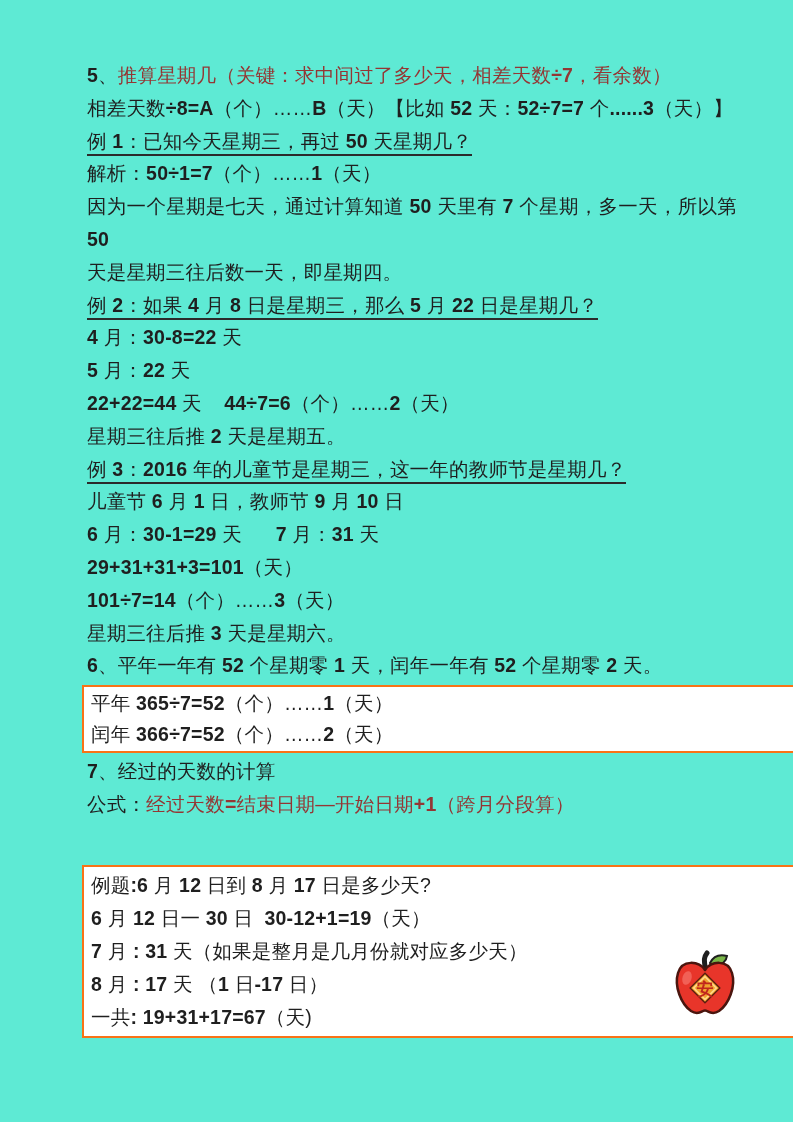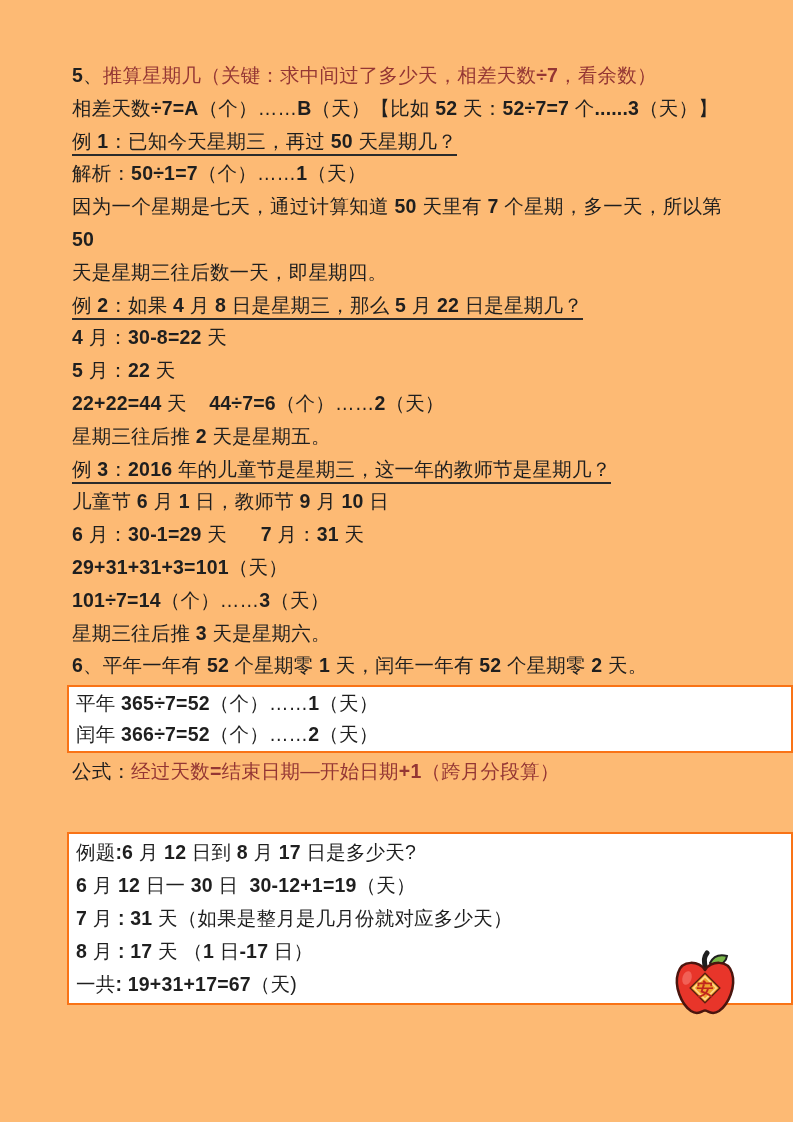--- a/index.html
+++ b/index.html
@@ -1,24 +1,25 @@
 <!DOCTYPE html>
 <html><head>
 <meta charset="utf-8">
 <style>
   * { margin: 0; padding: 0; box-sizing: border-box; }
   html, body { background: #ffffff; }
   .page {
     position: relative;
     width: 793px;
     height: 1122px;
-    background: #fdba74;
+    background: #5eead4;
     font-family: "Liberation Sans", sans-serif;
     color: #1f1f1f;
     overflow: hidden;
+    padding-left: 15px;
   }
   .doc {
     position: relative;
     width: 793px;
     height: 1122px;
     padding: 59px 71px 0 72px;
   }
   .ln {
     line-height: 32.8px;
     font-size: 19.5px;
@@ -53,21 +54,21 @@
   }
 </style>
 </head>
 <body>
 
 <div class="page">
   <div class="doc">
 
     <div class="ln"><span class="ab"><b>5</b>、</span><span class="ab red">推算星期几（关键：求中间过了多少天，相差天数<b>÷7</b>，看余数）</span></div>
 
-    <div class="ln ab">相差天数<b>÷7=A</b>（个）……<b>B</b>（天）【比如 <b>52</b> 天：<b>52÷7=7</b> 个<b>......3</b>（天）】</div>
+    <div class="ln ab">相差天数<b>÷8=A</b>（个）……<b>B</b>（天）【比如 <b>52</b> 天：<b>52÷7=7</b> 个<b>......3</b>（天）】</div>
 
     <div class="ln"><span class="ul ab">例 <b>1</b>：已知今天星期三，再过 <b>50</b> 天星期几？</span></div>
 
     <div class="ln ab">解析：<b>50÷1=7</b>（个）……<b>1</b>（天）</div>
 
     <div class="ln just ab">因为一个星期是七天，通过计算知道 <b>50</b> 天里有 <b>7</b> 个星期，多一天，所以第 <b>50</b></div>
 
     <div class="ln ab">天是星期三往后数一天，即星期四。</div>
 
     <div class="ln"><span class="ul ab">例 <b>2</b>：如果 <b>4</b> 月 <b>8</b> 日是星期三，那么 <b>5</b> 月 <b>22</b> 日是星期几？</span></div>
@@ -93,20 +94,21 @@
 
     <div class="ln ab">星期三往后推 <b>3</b> 天是星期六。</div>
 
     <div class="ln ab"><b>6</b>、平年一年有 <b>52</b> 个星期零 <b>1</b> 天，闰年一年有 <b>52</b> 个星期零 <b>2</b> 天。</div>
 
     <div class="box box1">
       <div class="ln ab">平年 <b>365÷7=52</b>（个）……<b>1</b>（天）</div>
       <div class="ln ab">闰年 <b>366÷7=52</b>（个）……<b>2</b>（天）</div>
     </div>
 
+    <div class="ln"><span class="ab"><b>7</b>、</span><span class="ab">经过的天数的计算</span></div>
 
     <div class="ln"><span class="ab">公式：</span><span class="ab red">经过天数<b>=</b>结束日期—开始日期<b>+1</b>（跨月分段算）</span></div>
 
     <div class="box box2">
       <div class="ln ab">例题<b>:6</b> 月 <b>12</b> 日到 <b>8</b> 月 <b>17</b> 日是多少天?</div>
       <div class="ln ab"><b>6</b> 月 <b>12</b> 日一 <b>30</b> 日  <b>30-12+1=19</b>（天）</div>
       <div class="ln ab"><b>7</b> 月 <b>:</b> <b>31</b> 天（如果是整月是几月份就对应多少天）</div>
       <div class="ln ab"><b>8</b> 月 <b>:</b> <b>17</b> 天 （<b>1</b> 日<b>-17</b> 日）</div>
       <div class="ln ab">一共<b>:</b> <b>19+31+17=67</b>（天)</div>
     </div>

